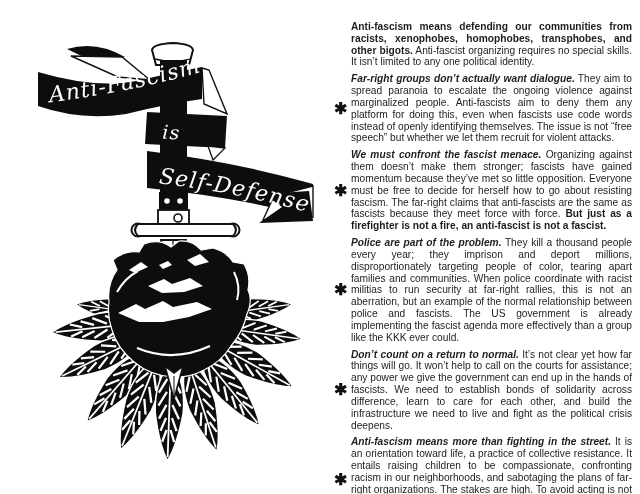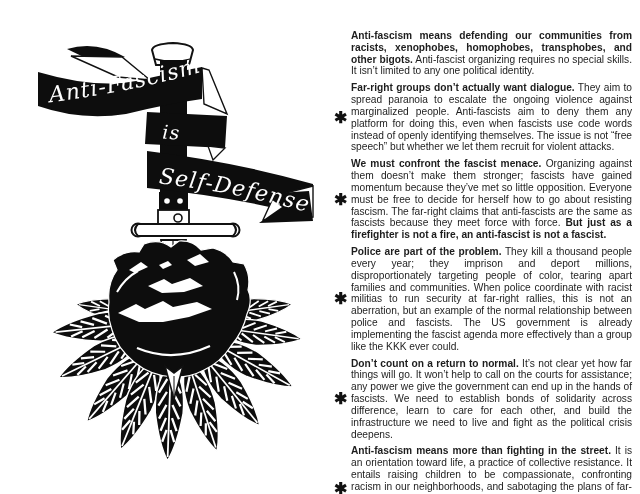--- a/index.html
+++ b/index.html
@@ -16,31 +16,31 @@
     fill:#ffffff;
     font-family:"DejaVu Serif", serif;
     font-style:italic;
     letter-spacing:1px;
   }
 
   
   .content {
     flex:1;
     box-sizing:border-box;
-    padding:30px 8px 0 2px;
+    padding:21px 8px 0 2px;
     color:#1d1d1d;
     font-size:10.2px;
     line-height:1.16;
   }
   .para { display:flex; align-items:center; margin:0 0 5px 0; }
   .star-cell { width:17px; flex:none; align-self:center; }
   .star-cell.hidden { visibility:hidden; }
   .star { font-size:16px; line-height:1; color:#111; font-weight:bold; }
   .ptext { margin:0; text-align:justify; flex:1; }
-  .lead { font-weight:bold; }
+  .lead { font-weight:bold; font-style:italic; }
   .lead.noitalic { font-style:normal; }
   .tail { font-weight:bold; }
   .tail.big { font-size:12.6px; }
 </style>
 </head>
 <body>
 
 <div class="page">
 
   <div class="art">

